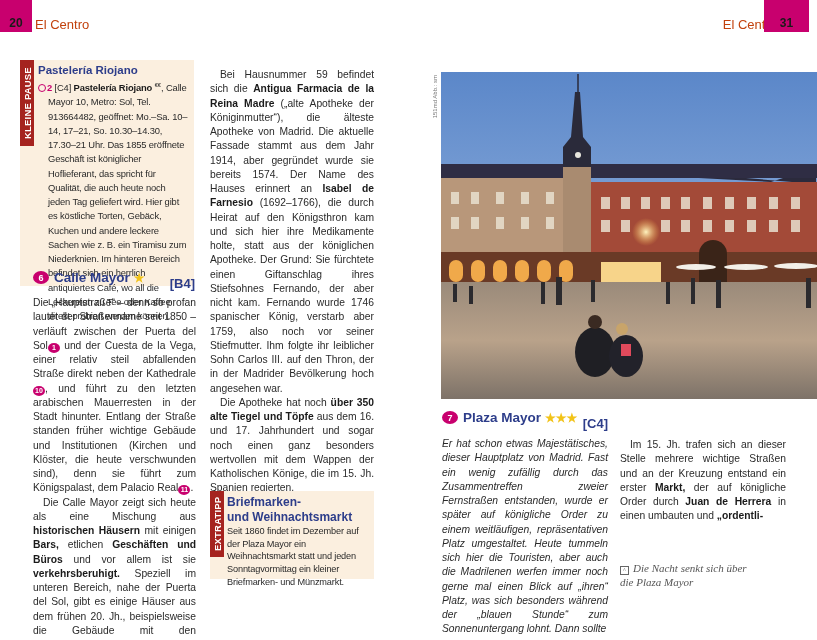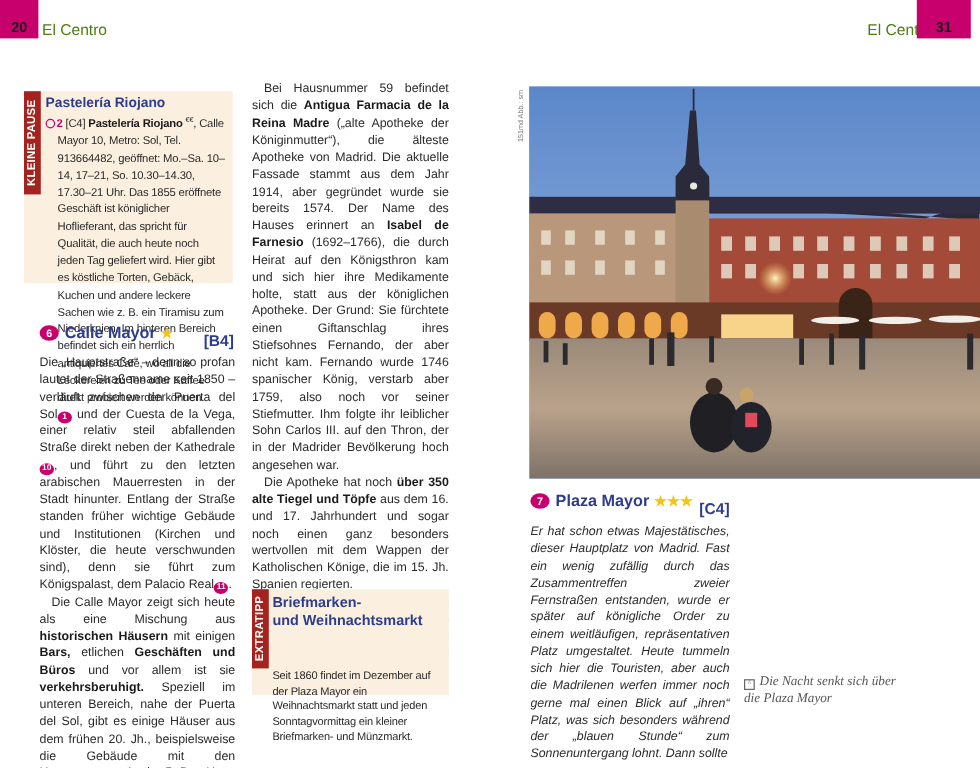--- a/index.html
+++ b/index.html
@@ -2,21 +2,21 @@
 <html><head>
 <meta charset="utf-8">
 <style>
   * { box-sizing: border-box; margin: 0; padding: 0; }
   html, body { width: 817px; height: 640px; background: #ffffff; overflow: hidden; }
   body { position: relative; font-family: "Liberation Sans", sans-serif; color: #2a2a2a; }
 
   .page-tab { position: absolute; top: 0; width: 32px; height: 32px; background: #c8006e; color: #1a1a1a; font-weight: bold; font-size: 12px; display: flex; align-items: flex-end; justify-content: center; padding-bottom: 2px; font-family: "Liberation Sans Narrow", "Liberation Sans", sans-serif; }
   .page-tab.left { left: 0; }
   .page-tab.right { right: 8px; width: 45px; }
-  .running-head { position: absolute; top: 17px; font-size: 13px; color: #4d7c0f; font-family: "Liberation Sans", sans-serif; }
+  .running-head { position: absolute; top: 17px; font-size: 13px; color: #c2410c; font-family: "Liberation Sans", sans-serif; }
   .running-head.left { left: 35px; }
   .running-head.right { right: 40px; }
 
   .col { position: absolute; font-size: 10.3px; line-height: 14.25px; text-align: justify; hyphens: manual; }
   .col p { margin: 0; }
   .col p.indent { text-indent: 10px; }
   b { font-weight: bold; color: #1a1a1a; }
 
   
   .box { position: absolute; background: #fbefdf; }
@@ -47,21 +47,21 @@
 
 <div class="page-tab left">
     <span>20</span>
   </div>
 <div class="running-head left">El Centro</div>
 <div class="running-head right">El Centro</div>
 <div class="page-tab right">
     <span>31</span>
   </div>
 
-<div class="box" style="left:20px; top:76px; width:174px; height:160px;text-decoration:underline;">
+<div class="box" style="left:20px; top:60px; width:174px; height:226px;text-decoration:underline;">
   <div class="box-label" style="width:14px; height:86px;">KLEINE PAUSE</div>
   <div style="position:absolute; left:18px; top:3px; right:4px;">
     <div class="box-title" style="font-size:11.5px;">Pastelería Riojano</div>
     <div class="box-body" style="padding-left:10px; text-indent:-10px;">
       <span class="marker-ring"></span><span class="marker-num">2</span>
       <span>[C4]</span>
       <b>Pastelería Riojano</b>
       <sup style="font-size:6px;">€€</sup><span>, Calle Mayor 10, Metro: Sol, Tel. 913664482, geöffnet: Mo.–Sa. 10–14, 17–21, So. 10.30–14.30, 17.30–21 Uhr. Das 1855 eröffnete Geschäft ist königlicher Hoflieferant, das spricht für Qualität, die auch heute noch jeden Tag geliefert wird. Hier gibt es köstliche Torten, Gebäck, Kuchen und andere leckere Sachen wie z. B. ein Tiramisu zum Niederknien. Im hinteren Bereich befindet sich ein herrlich antiquiertes Café, wo all die Leckereien zu Tee oder Kaffee direkt probiert werden können.</span>
     </div>
   </div>
@@ -83,21 +83,21 @@
   <p class="indent"><span>Bei Hausnummer 59 befindet sich die </span><b>Antigua Farmacia de la Reina Madre</b><span> („alte Apotheke der Königinmutter“), die älteste Apotheke von Madrid. Die aktuelle Fassade stammt aus dem Jahr 1914, aber gegründet wurde sie bereits 1574. Der Name des Hauses erinnert an </span><b>Isabel de Farnesio</b><span> (1692–1766), die durch Heirat auf den Königsthron kam und sich hier ihre Medikamente holte, statt aus der königlichen Apotheke. Der Grund: Sie fürchtete einen Giftanschlag ihres Stiefsohnes Fernando, der aber nicht kam. Fernando wurde 1746 spanischer König, verstarb aber 1759, also noch vor seiner Stiefmutter. Ihm folgte ihr leiblicher Sohn Carlos III. auf den Thron, der in der Madrider Bevölkerung hoch angesehen war.</span></p>
   <p class="indent"><span>Die Apotheke hat noch </span><b>über 350 alte Tiegel und Töpfe</b><span> aus dem 16. und 17. Jahrhundert und sogar noch einen ganz besonders wertvollen mit dem Wappen der Katholischen Könige, die im 15. Jh. Spanien regierten.</span></p>
   <p class="indent"><span>Im Gebäude Nr. 61 lebte und verstarb sein Kollege </span><b>Calderón de la Barca</b><span> (1600–1681). Dieses Haus zählt zu den schmalsten von ganz Madrid.</span></p>
 
 </div>
 
 <div class="box" style="left:210px; top:491px; width:164px; height:88px;">
   <div class="box-label" style="width:14px; height:66px;">EXTRATIPP</div>
   <div style="position:absolute; left:17px; top:4px; right:3px;">
     <div class="box-title"><span>Briefmarken-</span><br><span>und Weihnachtsmarkt</span></div>
-    <div class="box-body" style="font-size:9.2px; line-height:12.7px;margin-top:32px;">Seit 1860 findet im Dezember auf der Plaza Mayor ein Weihnachtsmarkt statt und jeden Sonntagvormittag ein kleiner Briefmarken- und Münzmarkt.</div>
+    <div class="box-body" style="font-size:9.2px; line-height:12.7px;">Seit 1860 findet im Dezember auf der Plaza Mayor ein Weihnachtsmarkt statt und jeden Sonntagvormittag ein kleiner Briefmarken- und Münzmarkt.</div>
   </div>
 </div>
 
 <div class="credit">151md Abb.: sm</div>
 <div class="photo">
   <svg width="376" height="327" viewBox="0 0 376 327">
     <defs>
       <linearGradient id="sky" x1="0" y1="0" x2="0" y2="1">
         <stop offset="0" stop-color="#5b87c9"></stop>
         <stop offset="1" stop-color="#a9c3e6"></stop>
@@ -203,17 +203,18 @@
   <span>Plaza Mayor</span>
   <span class="sec-stars">★★★</span>
   <span class="sec-grid">[C4]</span>
 </div>
 
 <div class="col italic-col" style="left:442px; top:437px; width:166px;">
   <p>Er hat schon etwas Majestätisches, dieser Hauptplatz von Madrid. Fast ein wenig zufällig durch das Zusammentreffen zweier Fernstraßen entstanden, wurde er später auf königliche Order zu einem weitläufigen, repräsentativen Platz umgestaltet. Heute tummeln sich hier die Touristen, aber auch die Madrilenen werfen immer noch gerne mal einen Blick auf „ihren“ Platz, was sich besonders während der „blauen Stunde“ zum Sonnenuntergang lohnt. Dann sollte</p>
 </div>
 
 <div class="col" style="left:620px; top:438px; width:166px;">
+  <p class="indent"><span>Im 15. Jh. trafen sich an dieser Stelle mehrere wichtige Straßen und an der Kreuzung entstand ein erster </span><b>Markt,</b><span> der auf königliche Order durch </span><b>Juan de Herrera</b><span> in einen umbauten und </span><b>„ordentli-</b></p>
 </div>
 
 <div class="caption">
   <span class="caption-icon">^</span><span>Die Nacht senkt sich über</span><br><span>die Plaza Mayor</span>
 </div>
 
 </body></html>

